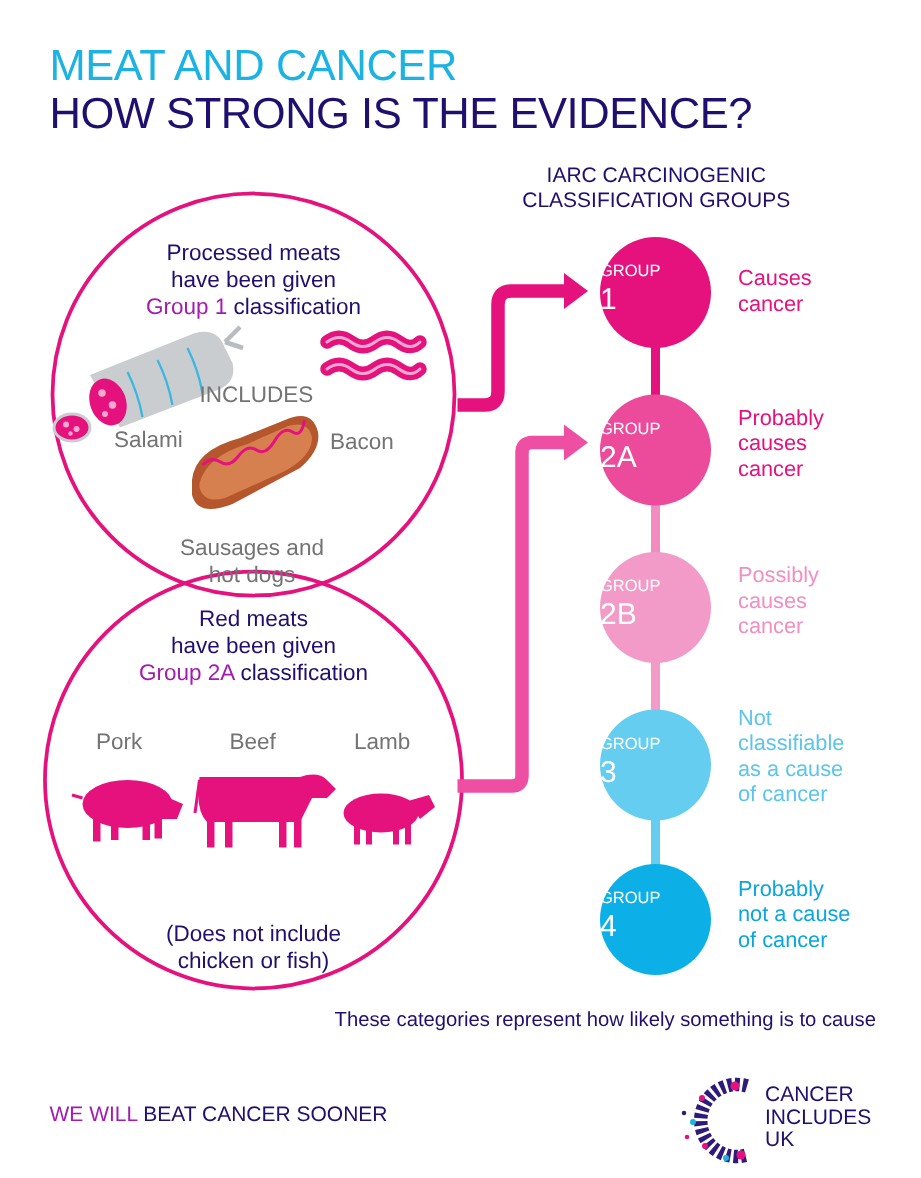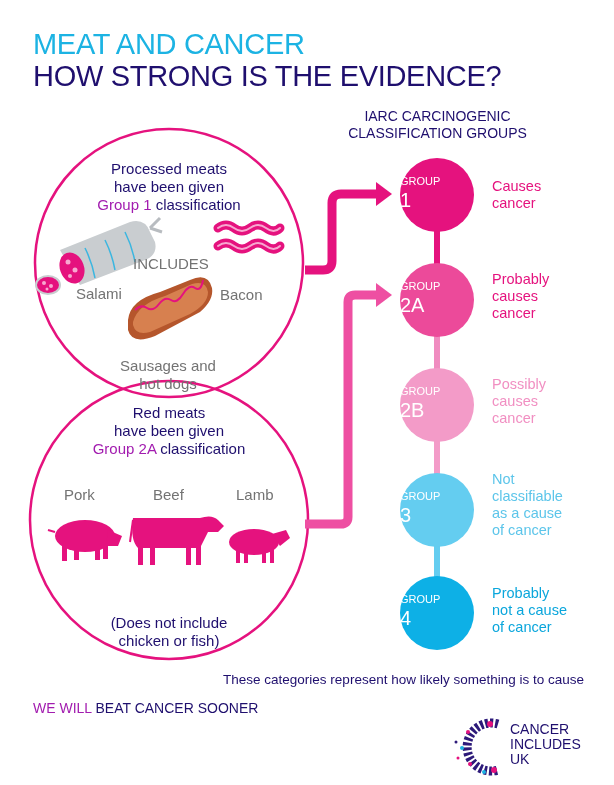--- a/index.html
+++ b/index.html
@@ -9,21 +9,21 @@
   .title2{left:33px;top:60px;font-size:29px;color:#1f0f6e;letter-spacing:-0.3px;line-height:32px;white-space:nowrap;}
   .iarc{left:320px;top:108px;width:235px;text-align:center;font-size:14px;line-height:17px;color:#1f0f6e;}
   .ctext{color:#1f0f6e;font-size:15px;line-height:18px;text-align:center;}
   .pink{color:#a21caf;}
   .lbl{color:#737373;font-size:15px;line-height:18px;text-align:center;white-space:nowrap;}
   .gcircle{position:absolute;width:74px;height:74px;border-radius:50%;color:#fff;text-align:left;}
   .gcircle .g{display:block;font-size:11px;margin-top:17px;line-height:12px;}
   .gcircle .n{display:block;font-size:20px;line-height:22px;margin-top:2px;}
   .desc{position:absolute;left:492px;font-size:14.5px;line-height:17px;}
   .note{right:30px;top:671px;width:420px;text-align:right;font-size:13.5px;line-height:17px;color:#1f0f6e;}
-  .slogan{left:33px;top:700px;font-size:14px;color:#1f0f6e;white-space:nowrap;}
+  .slogan{left:33px;top:734px;font-size:14px;color:#1f0f6e;white-space:nowrap;}
   .url{left:33px;top:796px;font-size:14px;color:#1f0f6e;}
   .logo-text{left:510px;top:722px;font-size:14px;line-height:15px;color:#1f0f6e;}
 </style>
 </head>
 <body>
 
 <div class="abs title1">MEAT AND CANCER</div>
 <div class="abs title2">HOW STRONG IS THE EVIDENCE?</div>
 
 <div class="abs iarc">

